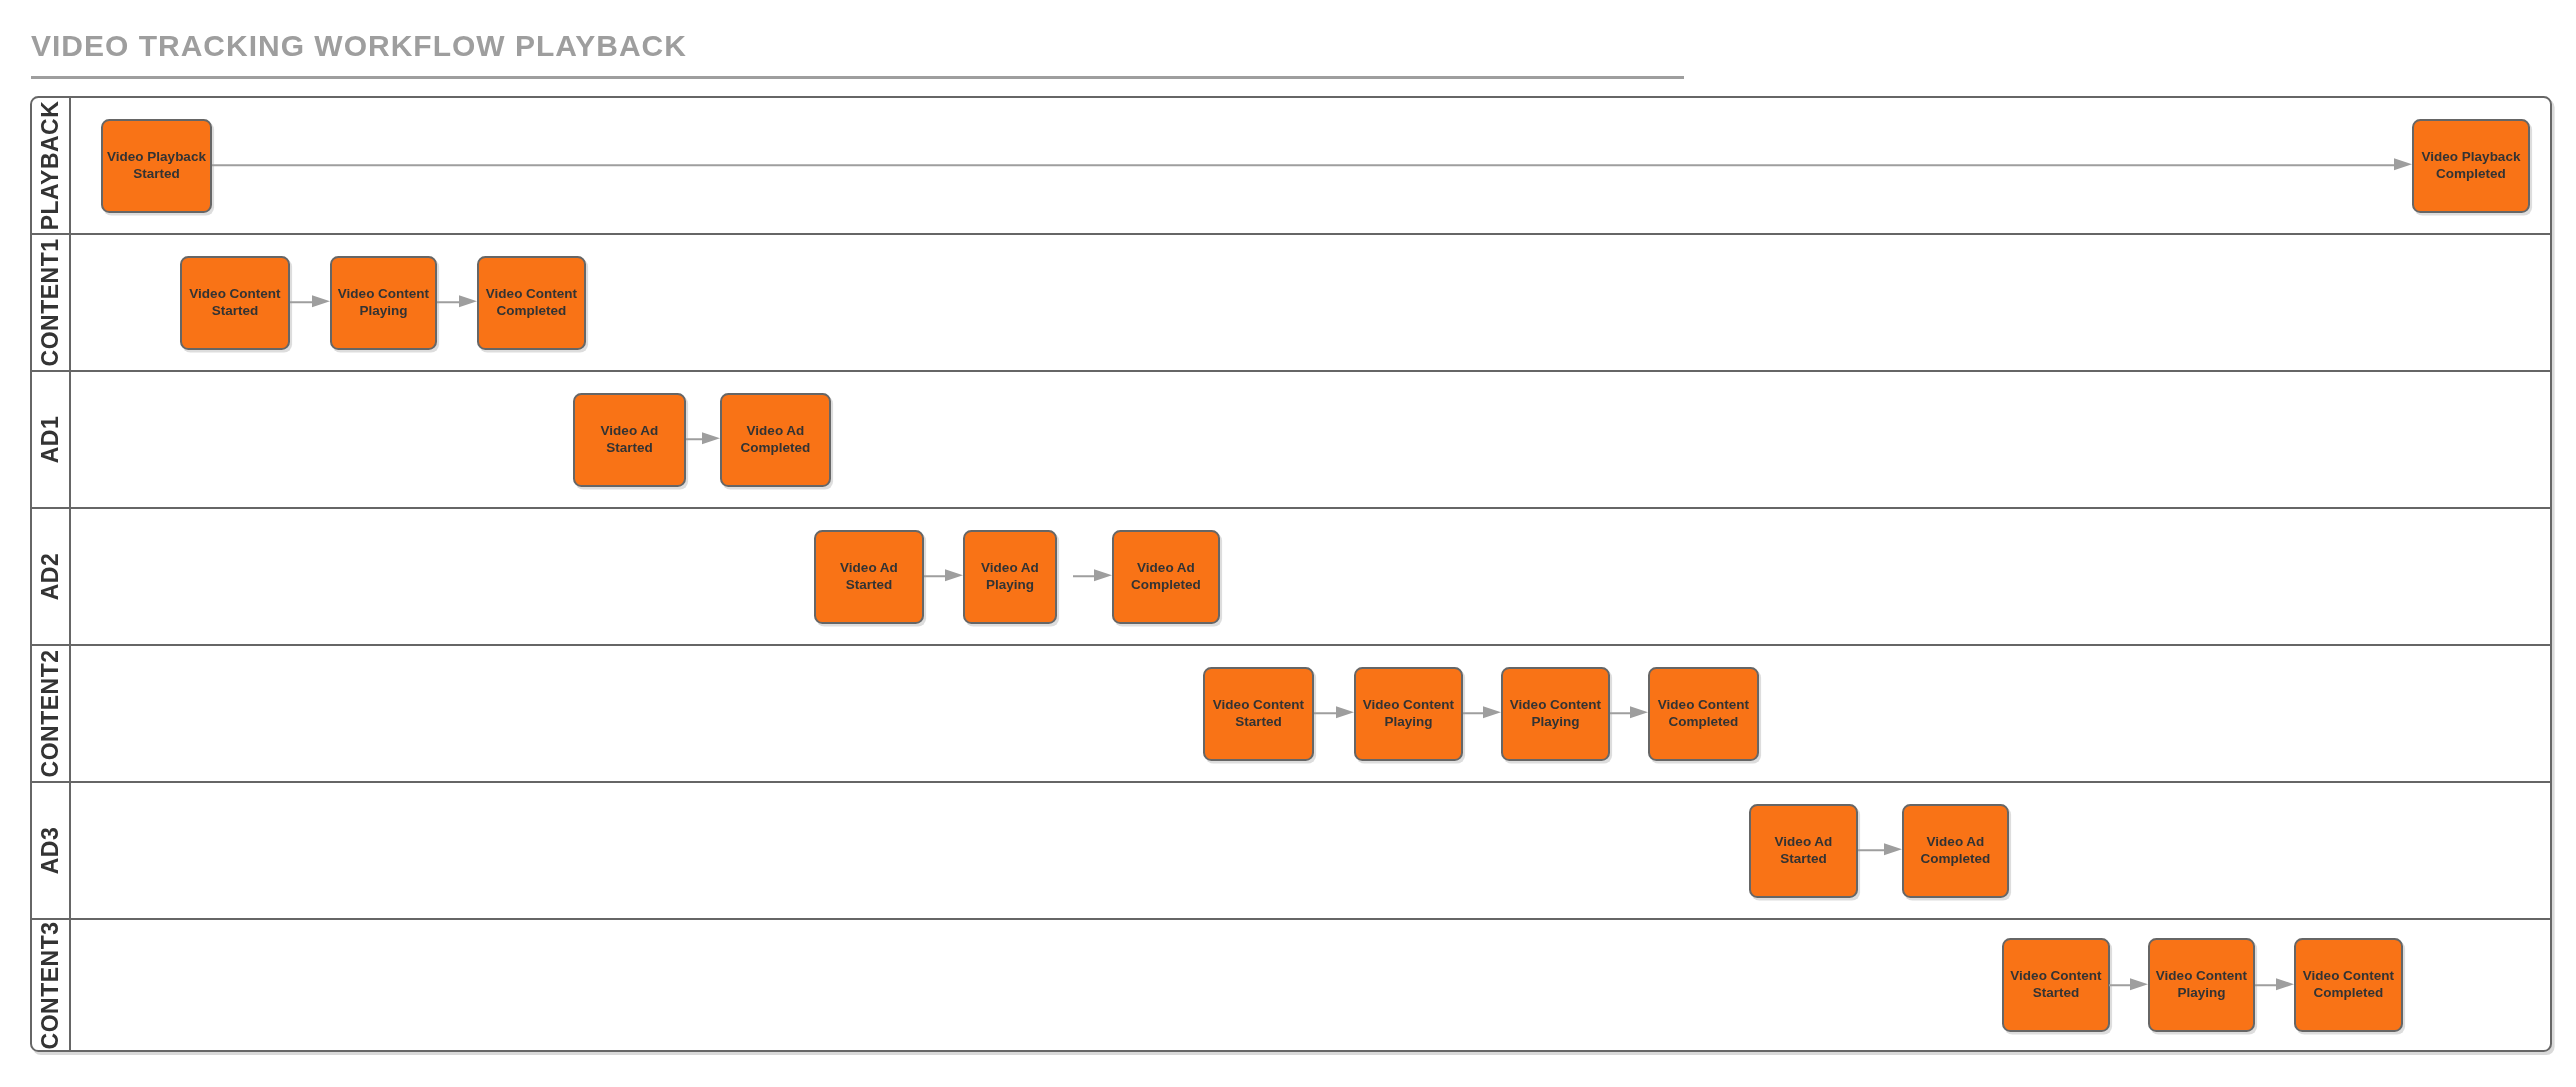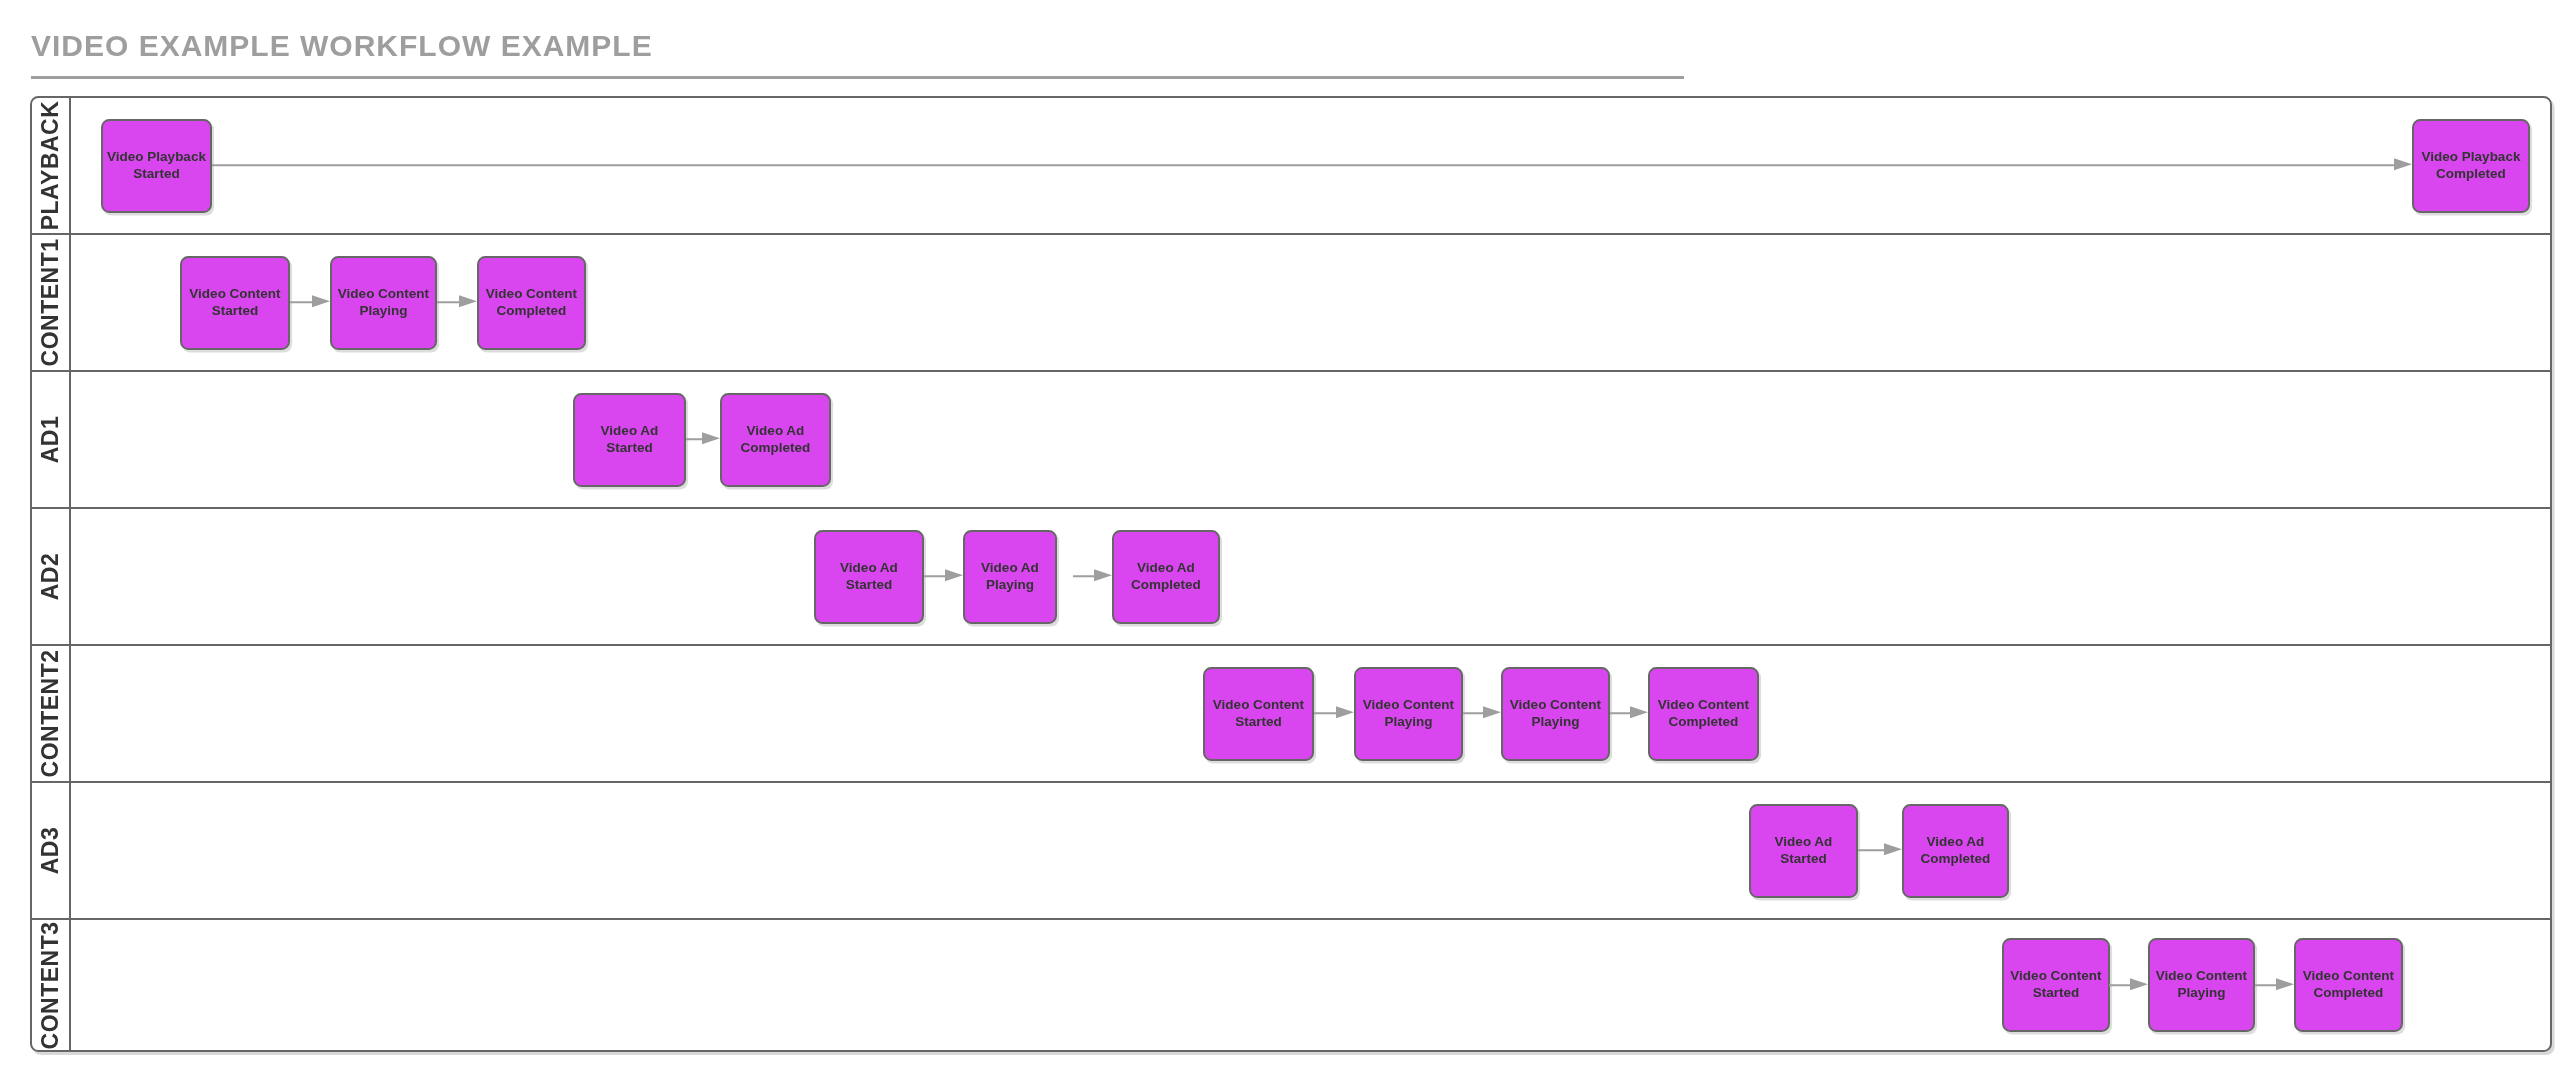--- a/index.html
+++ b/index.html
@@ -39,21 +39,21 @@
     width:39px;flex:0 0 39px;border-right:2.6px solid var(--line);
     display:flex;align-items:center;justify-content:center;overflow:hidden;
   }
   .lane-label{
     transform:rotate(-90deg);white-space:nowrap;
     font-size:23px;font-weight:bold;color:var(--text);letter-spacing:0.5px;
   }
   .lane-content{position:relative;flex:1 1 auto;}
   .step-box{
     position:absolute;top:50%;transform:translateY(-50%);height:94px;
-    background:#d946ef;border:2.6px solid var(--line);border-radius:8.3px;
+    background:#f97316;border:2.6px solid var(--line);border-radius:8.3px;
     display:flex;align-items:center;justify-content:center;text-align:center;
     font-size:13.5px;line-height:16.6px;font-weight:bold;color:var(--text);
     white-space:pre-line;padding:0 3.1px;
     box-shadow:2.1px 2.6px 0 rgba(102,102,102,0.22);
   }
   .arrow{
     position:absolute;top:50%;transform:translateY(-50%);height:13.5px;
   }
   .arrow-line{
     position:absolute;left:0;right:14.5px;top:50%;margin-top:-1px;height:2.1px;
@@ -61,21 +61,21 @@
   }
   .arrow-head{
     position:absolute;right:0;top:50%;margin-top:-6.8px;width:0;height:0;
     border-left:18.7px solid var(--arrow);
     border-top:6.8px solid transparent;border-bottom:6.8px solid transparent;
   }
 </style>
 </head>
 <body>
 
-<h1 class="title">VIDEO EXAMPLE WORKFLOW EXAMPLE</h1>
+<h1 class="title">VIDEO TRACKING WORKFLOW PLAYBACK</h1>
 <div class="title-rule"></div>
 
 <div class="pool" id="pool">
     <div class="lane">
       <div class="lane-label-cell">
         <span class="lane-label">PLAYBACK</span>
       </div>
       <div class="lane-content">
         <div class="step-box" style="left: 30px; width: 111px;">Video Playback
 Started</div>

